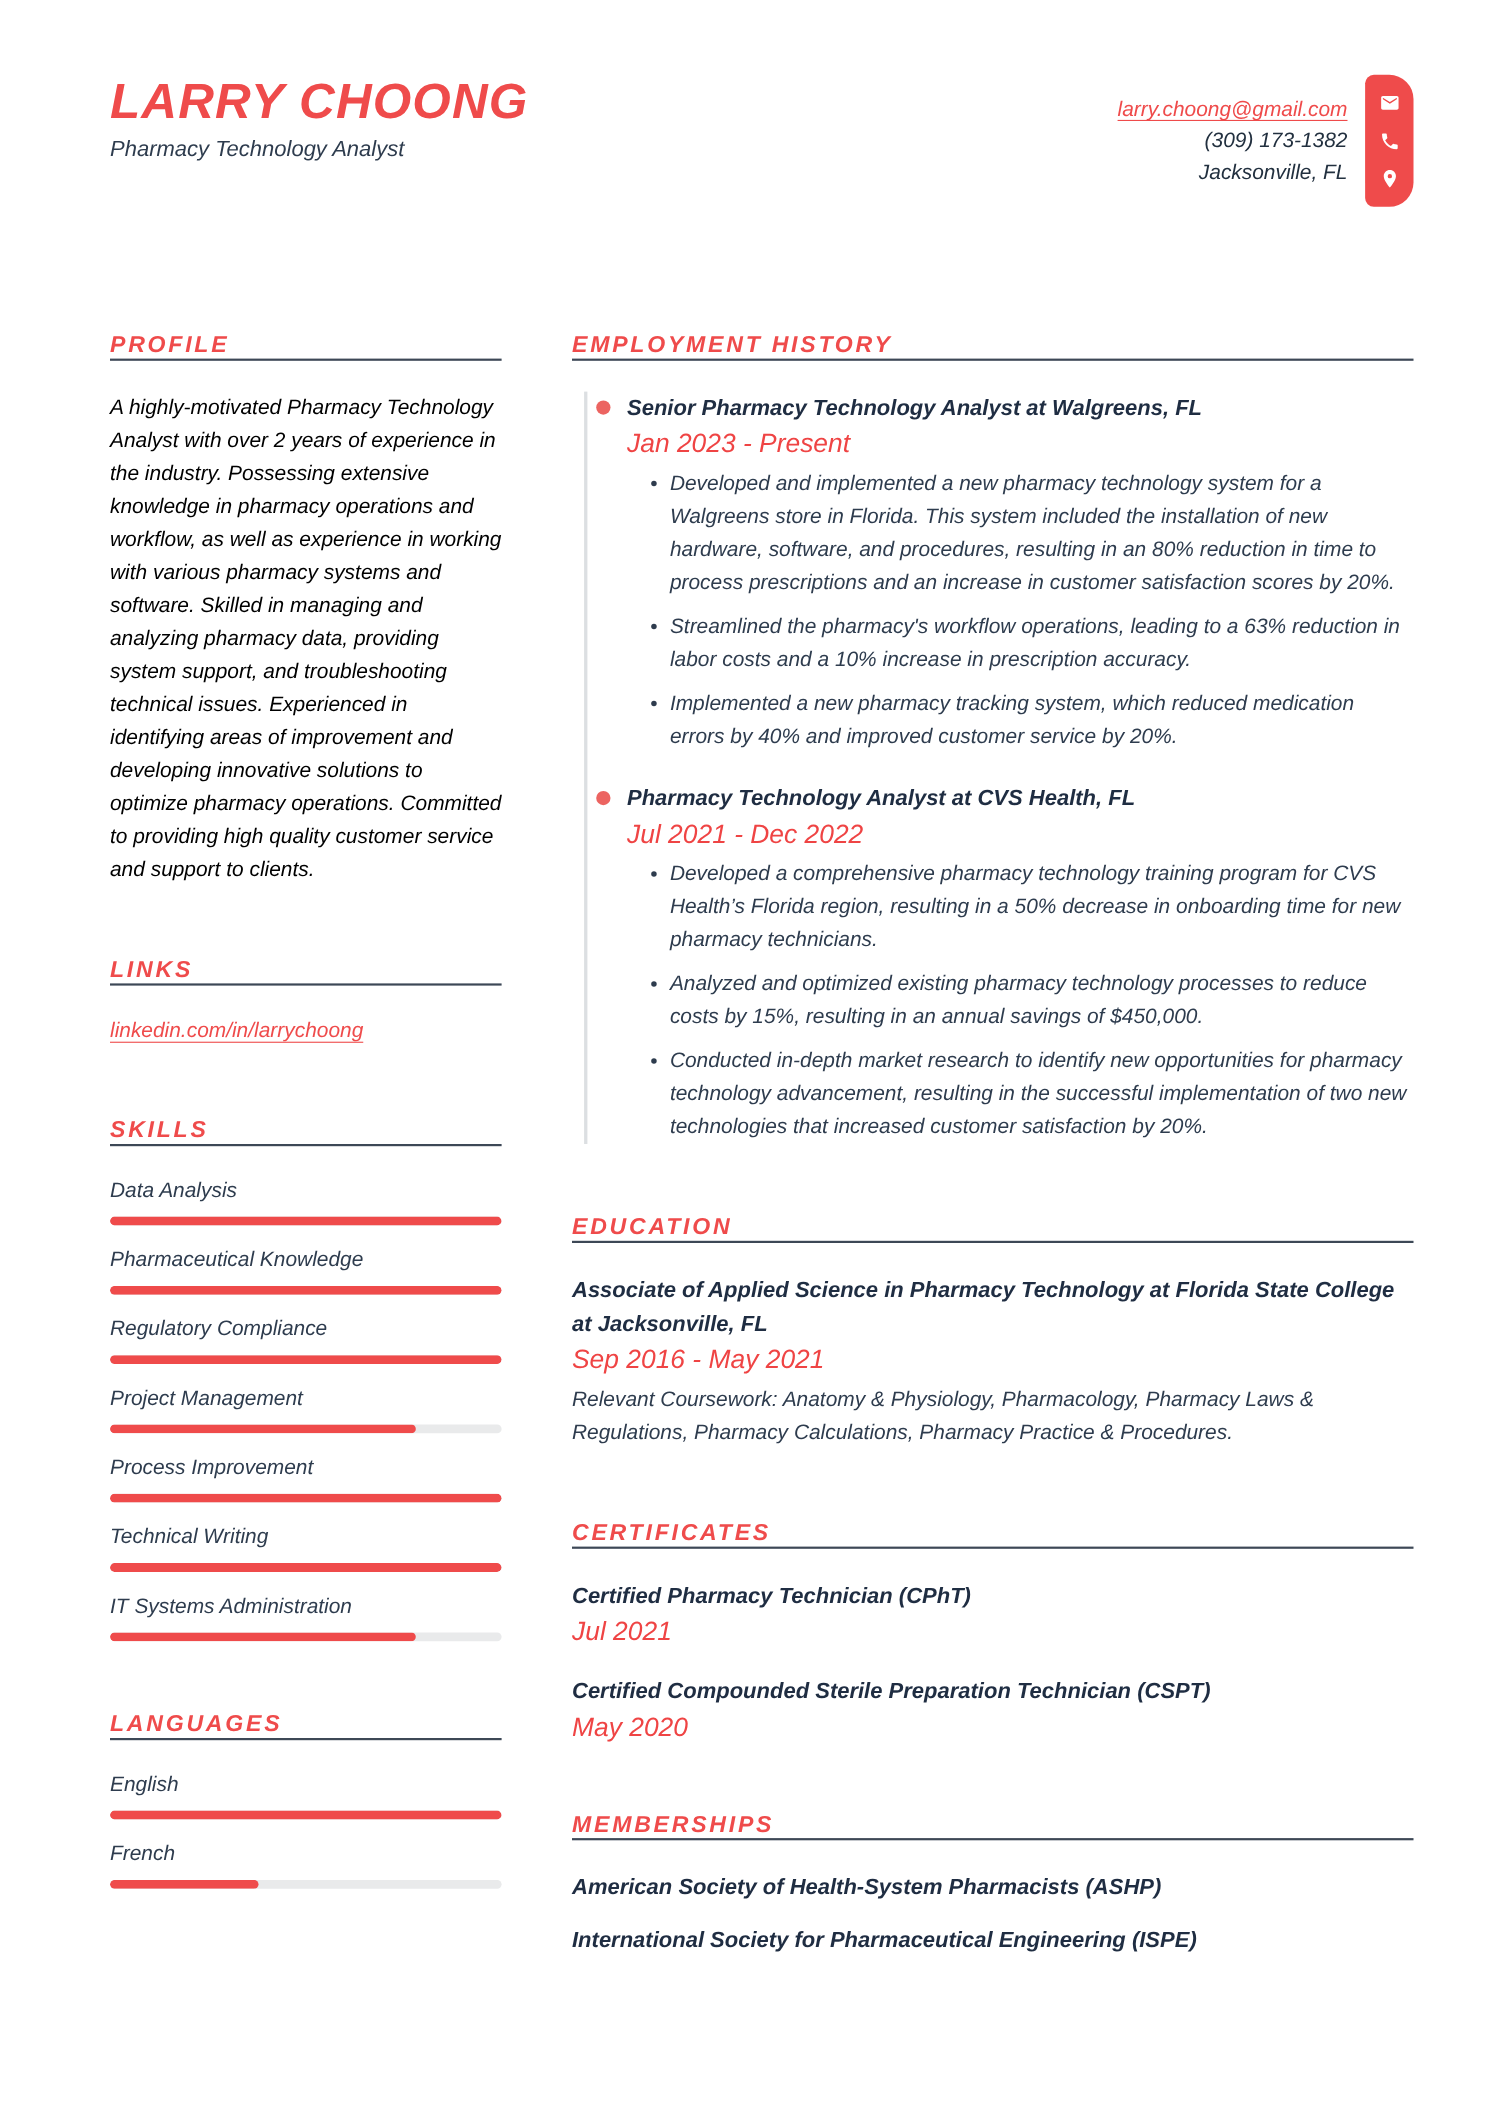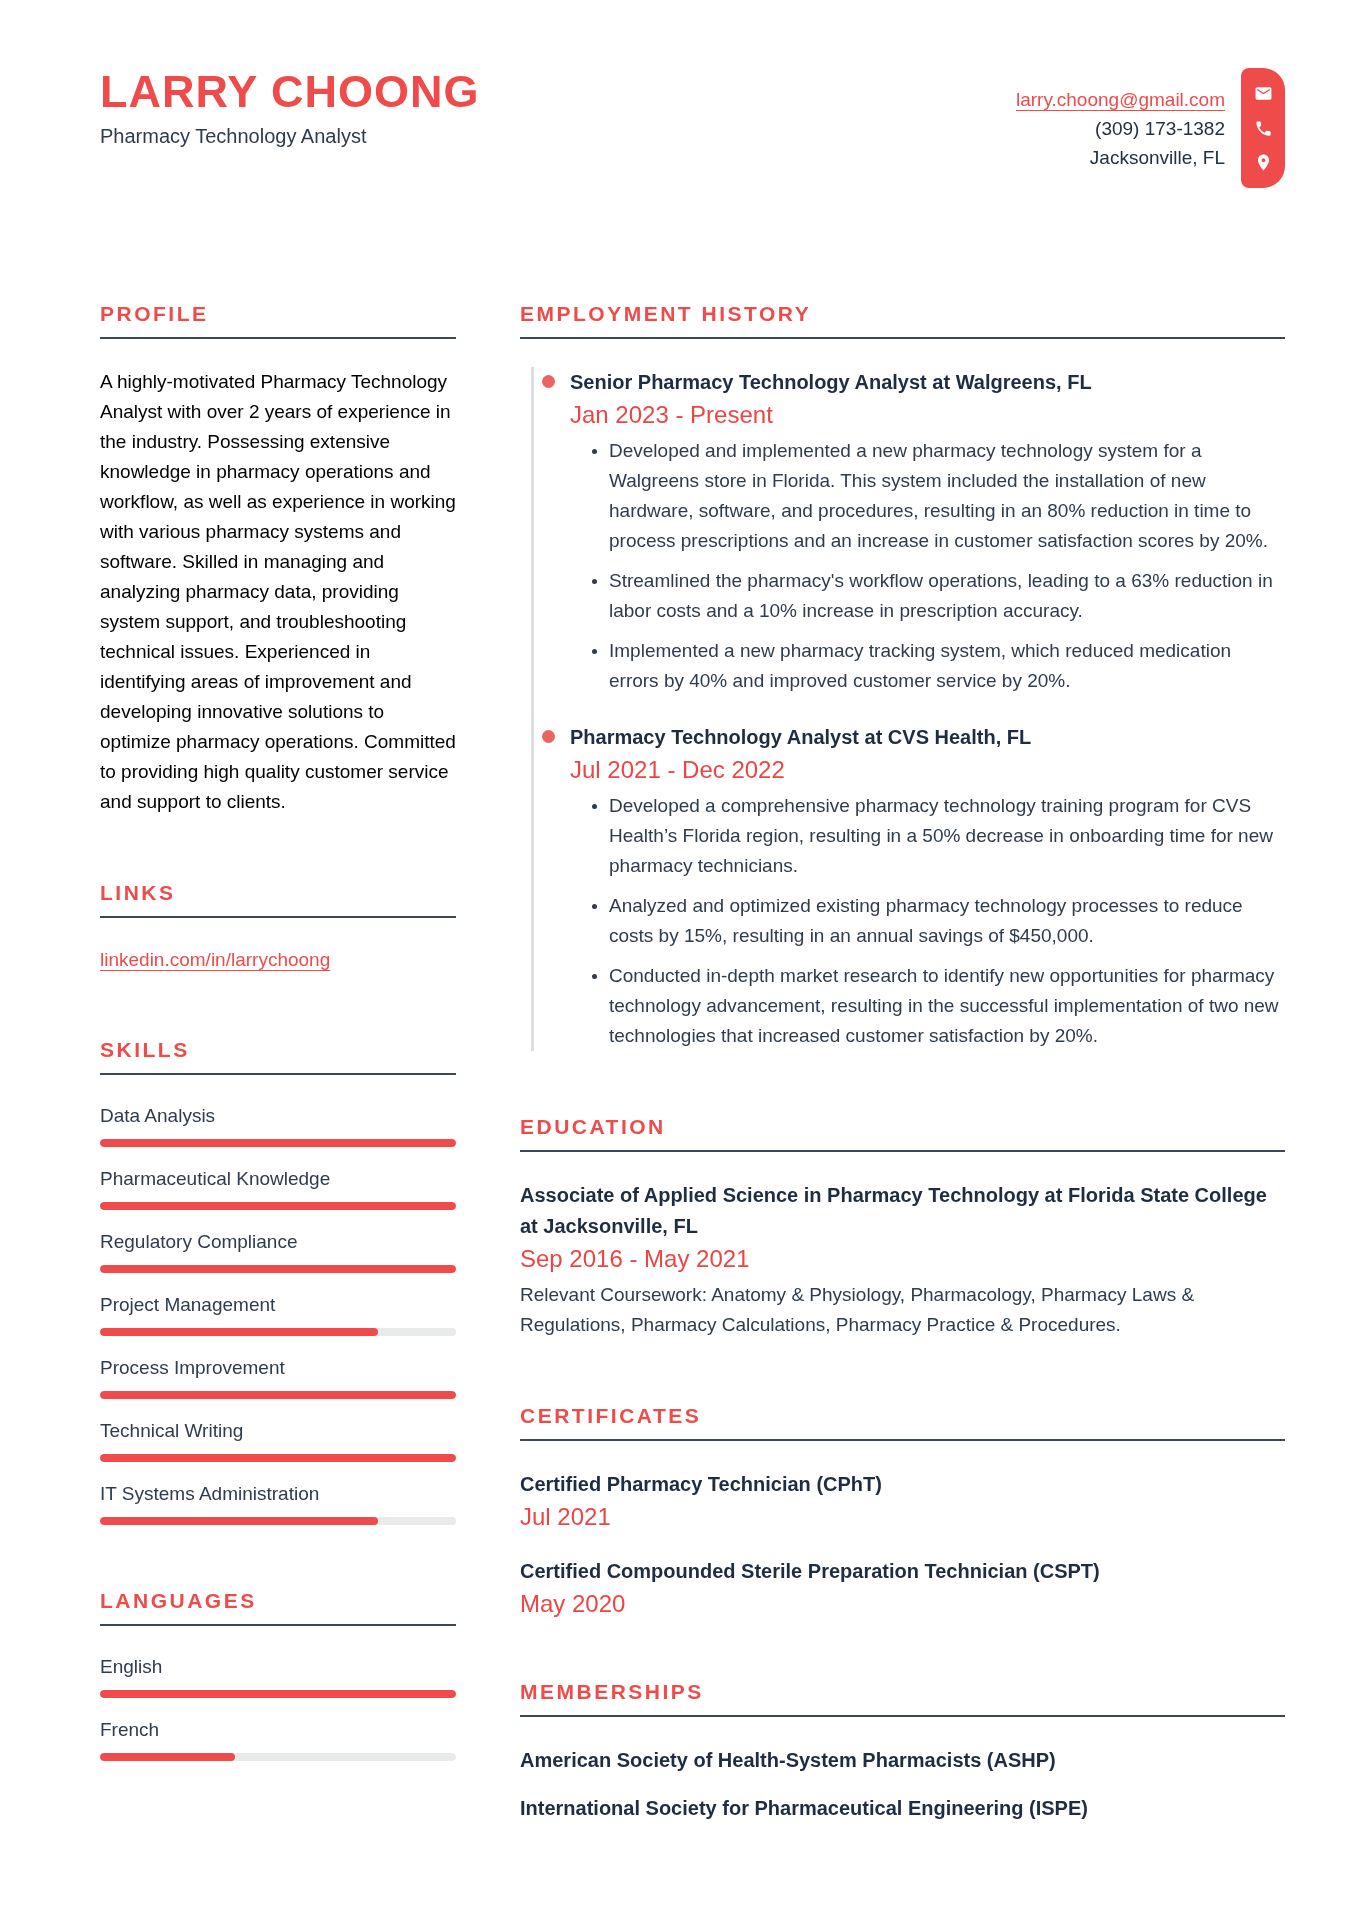--- a/index.html
+++ b/index.html
@@ -5,20 +5,21 @@
   html,body { margin:0; padding:0; background:#ffffff; }
   body { font-family:"Liberation Sans", sans-serif; -webkit-font-smoothing:antialiased; }
 
   .page {
     position:relative;
     width:1364px; height:1931px;
     background:#ffffff;
     overflow:hidden;
     box-sizing:border-box;
     padding:68px 79px 0 100px;
+    font-style:italic;
   }
 
   
   .header { display:flex; justify-content:space-between; align-items:flex-start; }
   .name {
     font-size:45px; font-weight:700; letter-spacing:1px;
     color:#ef4b4b; line-height:1.05; margin:0;
   }
   .subtitle { font-size:20px; color:#2e3c4e; margin-top:10px; }
 
@@ -38,21 +39,21 @@
   }
   .badge svg { width:19px; height:19px; display:block; }
 
   
   .columns { display:flex; margin-top:114px; }
   .col-left  { width:356px; flex:none; margin-right:64px; }
   .col-right { flex:1; min-width:0; }
 
   h2.sec {
     font-size:21px; font-weight:700; letter-spacing:2.5px;
-    color:#ef4b4b; margin:0 0 28px 0; padding-bottom:11px;
+    color:#ef4b4b; margin:0 0 28px 0; 
     border-bottom:2px solid #3d4856;
   }
   .sec-block { margin-bottom:64px; }
 
   
   .profile-text { font-size:19px; line-height:30px; color:#000000; }
 
   .links-list { font-size:19px; line-height:28px; }
 
   .skill { margin-bottom:19px; }

